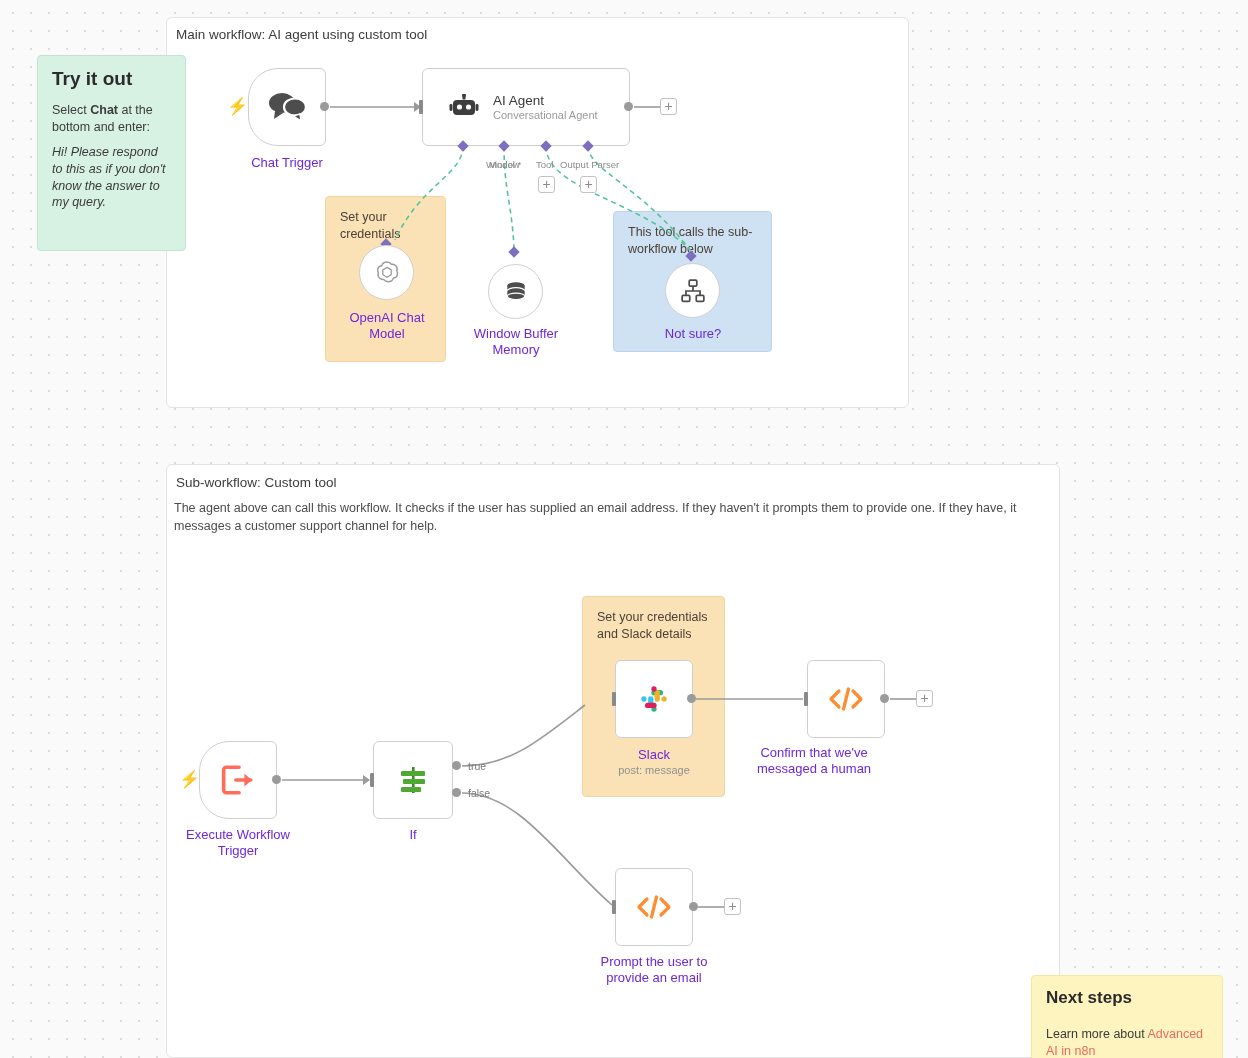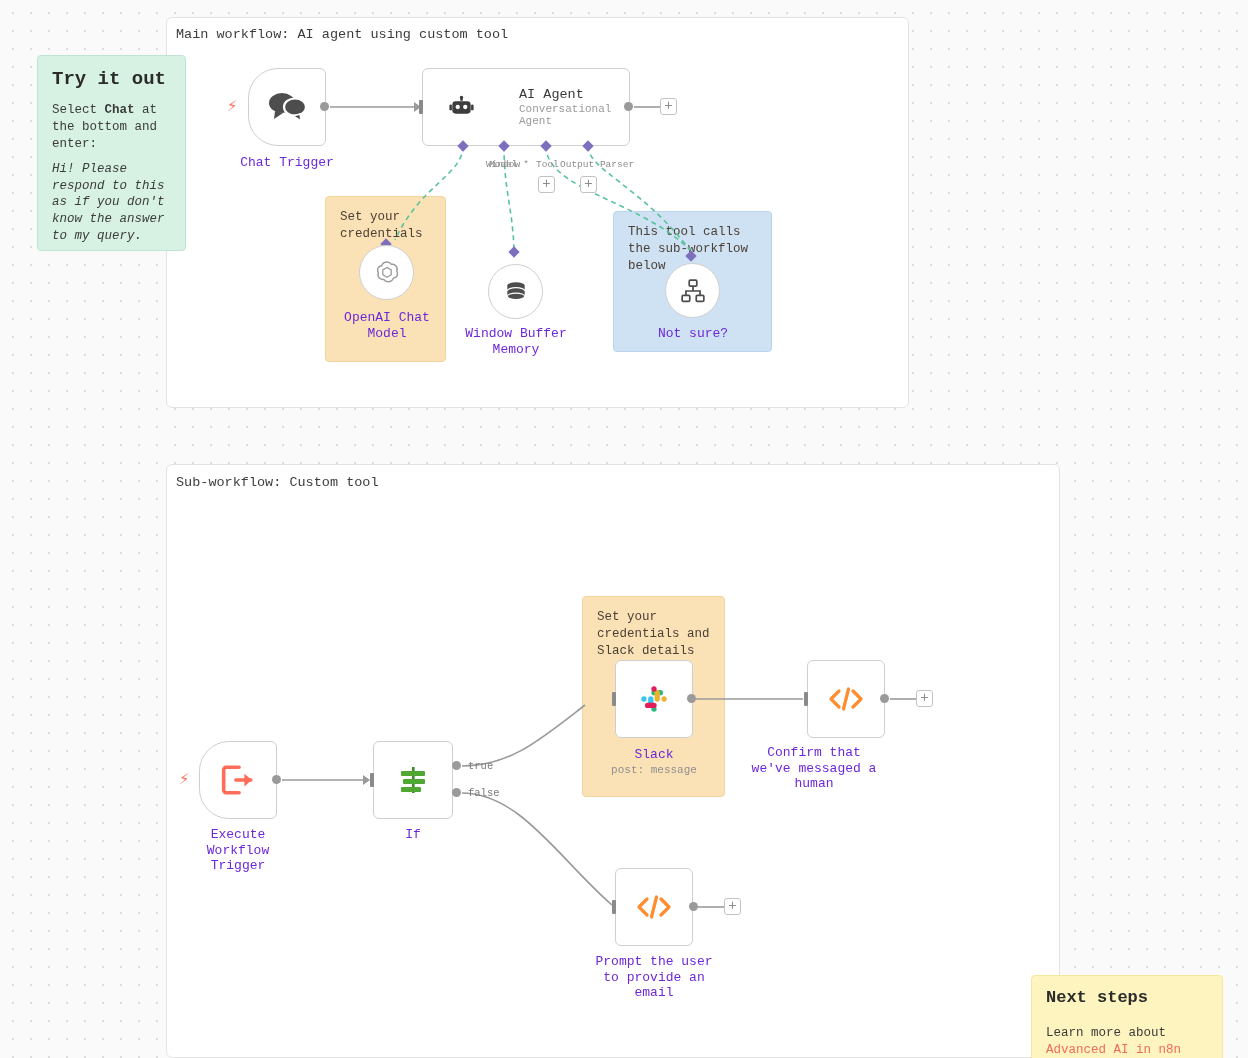--- a/index.html
+++ b/index.html
@@ -15,21 +15,21 @@
     background-size: 18px 18px;
     background-position: 4px 4px;
     font-family: "Liberation Sans", sans-serif;
     overflow: hidden;
     position: relative;
     color: #333;
   }
   .canvas {
     position: absolute;
     left: 0; top: 0;
-    width: 1248px; height: 1058px; font-family: Liberation Mono, monospace;
+    width: 1248px; height: 1058px;
   }
   
   .sticky {
     position: absolute;
     border-radius: 4px;
     box-sizing: border-box;
     padding: 12px 14px;
   }
   .sticky-green {
     background: #d7f2e3;
@@ -202,20 +202,21 @@
 
 <div class="canvas">
 
   <div class="group" style="left:166px; top:17px; width:743px; height:391px;"></div>
   <div class="group" style="left:166px; top:464px; width:894px; height:594px;"></div>
 
   <div class="group-title" style="left:176px; top:27px;">Main workflow: AI agent using custom tool</div>
 
   <div class="group-title" style="left:176px; top:475px;">Sub-workflow: Custom tool</div>
 
+  <div class="group-desc" style="left:174px; top:499px; width:866px;">The agent above can call this workflow. It checks if the user has supplied an email address. If they haven't it prompts them to provide one. If they have, it messages a customer support channel for help.</div>
 
   <div class="sticky sticky-green" style="left:37px; top:55px; width:149px; height:196px;">
     <h2>Try it out</h2>
     <p><span>Select </span><b>Chat</b><span> at the bottom and enter:</span></p>
     <p class="italic">Hi! Please respond to this as if you don't know the answer to my query.</p>
   </div>
 
   <div class="sticky sticky-orange" style="left:325px; top:196px; width:121px; height:166px;">
     <p class="small-title">Set your credentials</p>
   </div>
@@ -258,21 +259,21 @@
       <ellipse cx="15" cy="13" rx="13" ry="10" fill="#4d4d4d"></ellipse>
       <path d="M8 21 L7 29 L16 23 Z" fill="#4d4d4d"></path>
       <ellipse cx="28" cy="17" rx="11" ry="8.5" fill="#4d4d4d" stroke="#fff" stroke-width="2.2"></ellipse>
       <path d="M33 24 L34 31 L26 26 Z" fill="#4d4d4d" stroke="#fff" stroke-width="1.5"></path>
     </svg>
   </div>
   <div class="dot" style="left:320px; top:102px;"></div>
   <div class="arrow" style="left:414px; top:102px;"></div>
   <div class="node-label" style="left:226px; top:155px; width:122px;">Chat Trigger</div>
 
-  <div class="agent-node" style="left:422px; top:68px; width:208px; height:78px;gap:31px;">
+  <div class="agent-node" style="left:422px; top:68px; width:208px; height:78px;">
     <svg class="icon-svg" width="30" height="26" viewBox="0 0 30 26" style="margin-right:14px;">
       <rect x="4" y="6" width="22" height="15" rx="4" fill="#3d3d3d"></rect>
       <circle cx="10.5" cy="13" r="2.6" fill="#fff"></circle>
       <circle cx="19.5" cy="13" r="2.6" fill="#fff"></circle>
       <rect x="13.5" y="0.5" width="3" height="5" fill="#3d3d3d"></rect>
       <circle cx="15" cy="1.5" r="2" fill="#3d3d3d"></circle>
       <rect x="0.5" y="10" width="3" height="7" rx="1.4" fill="#3d3d3d"></rect>
       <rect x="26.5" y="10" width="3" height="7" rx="1.4" fill="#3d3d3d"></rect>
     </svg>
     <div class="agent-text">

